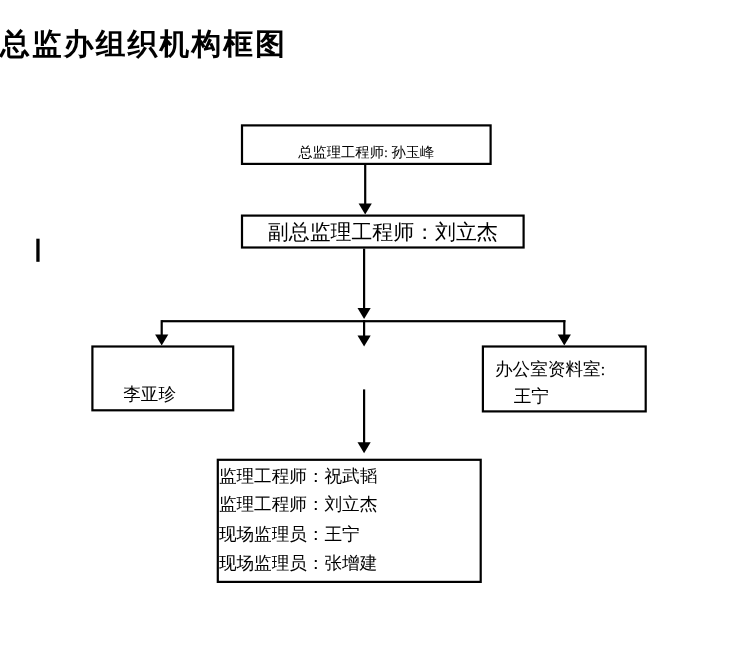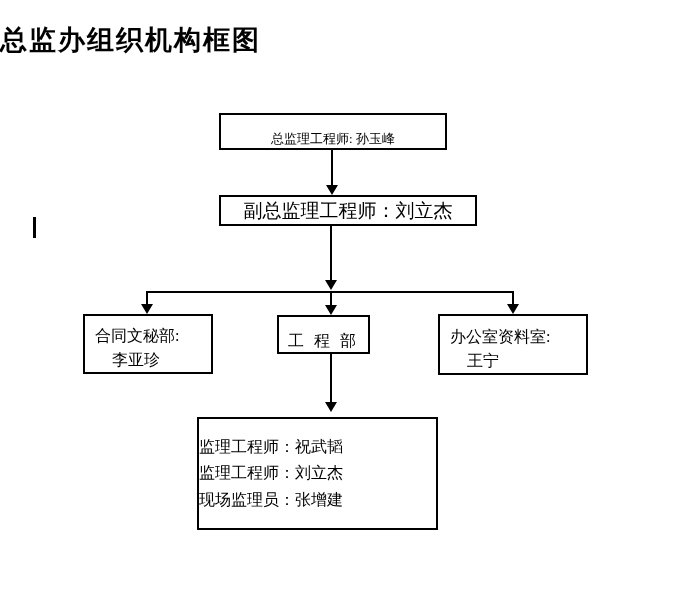--- a/index.html
+++ b/index.html
@@ -81,35 +81,32 @@
   <div class="vline" style="left:146px; top:291px; height:14px;"></div>
   <div class="ah-down" style="left:141px; top:304px;"></div>
 
   <div class="vline" style="left:330px; top:291px; height:15px;"></div>
   <div class="ah-down" style="left:325px; top:305px;"></div>
 
   <div class="vline" style="left:512px; top:291px; height:14px;"></div>
   <div class="ah-down" style="left:507px; top:304px;"></div>
 
   <div class="obox box-left">
-    <div>合同文秘部:</div>
     <div class="indent">李亚珍</div>
   </div>
 
-  <div class="obox center box-mid">
-    <span>工 程 部</span>
-  </div>
 
   <div class="obox box-right">
     <div>办公室资料室:</div>
     <div class="indent">王宁</div>
   </div>
 
   <div class="vline" style="left:330px; top:354px; height:49px;"></div>
   <div class="ah-down" style="left:325px; top:402px;"></div>
 
   <div class="obox box-bottom">
     <div>监理工程师：祝武韬</div>
     <div>监理工程师：刘立杰</div>
+    <div>现场监理员：王宁</div>
     <div>现场监理员：张增建</div>
   </div>
 
 </div>
 
 </body></html>

